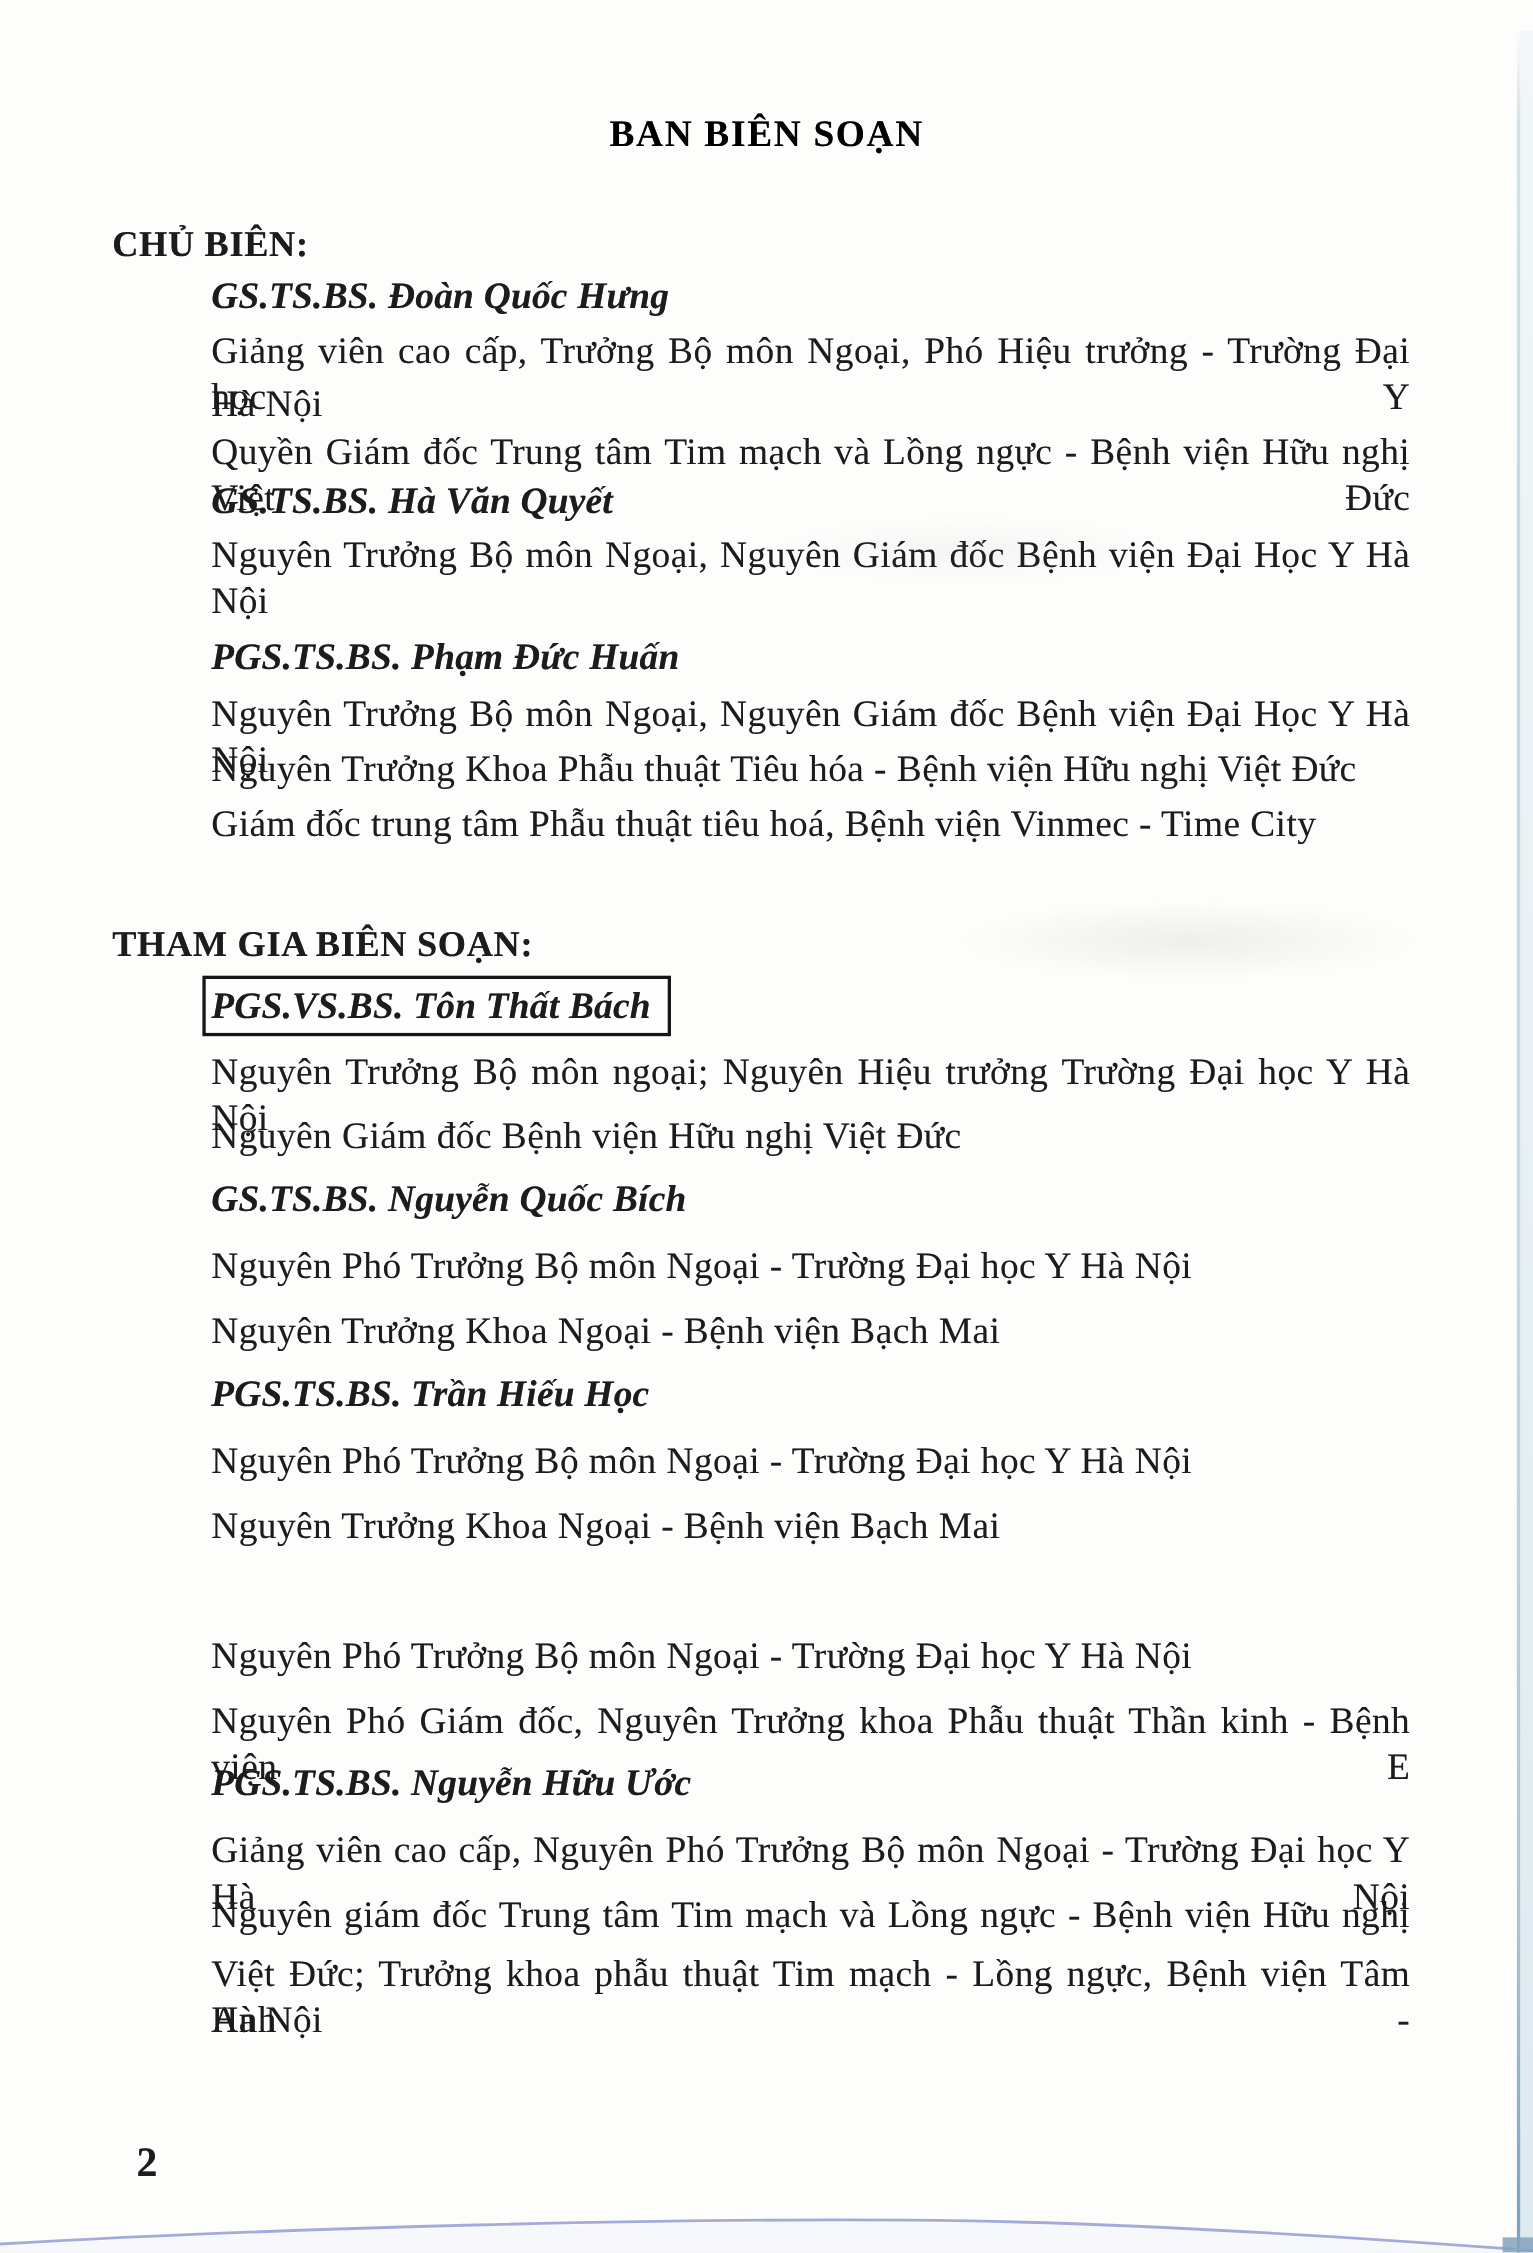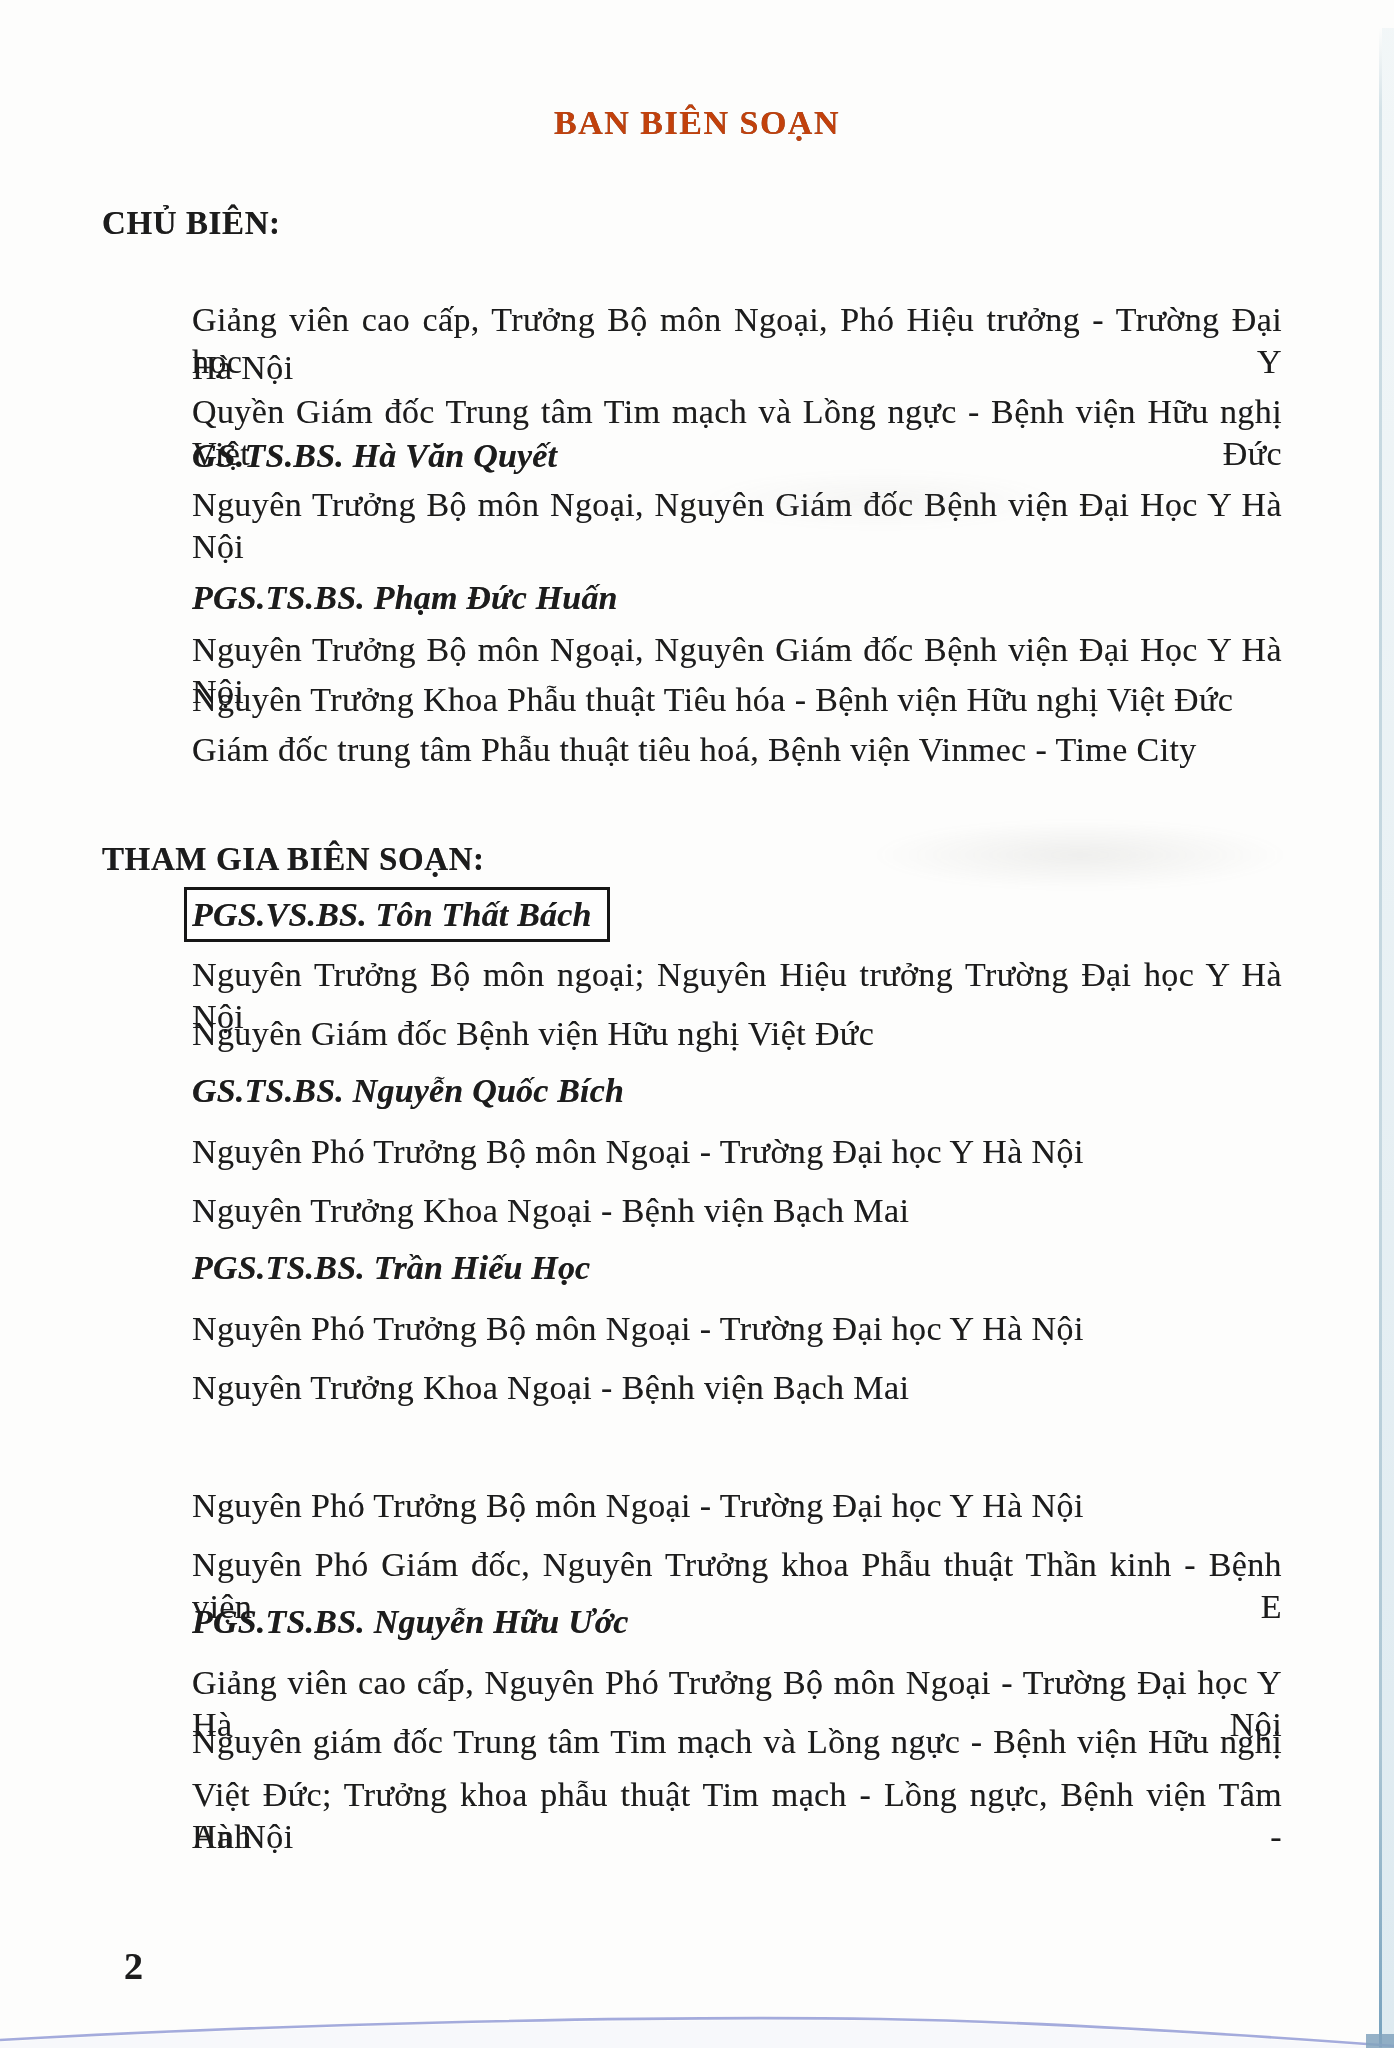--- a/index.html
+++ b/index.html
@@ -6,21 +6,21 @@
   #paper{
     position:relative;width:1394px;height:2048px;margin:0;
     background:#fdfdfc;overflow:hidden;
     font-family:"Liberation Serif","DejaVu Serif",serif;
     color:#1c1c1c;
   }
   .abs{position:absolute;white-space:nowrap;}
   .title{
     left:0;top:104px;width:1394px;text-align:center;
     font-size:34px;font-weight:bold;letter-spacing:1.5px;
-    color:#c2410c;text-shadow:0 0 .5px rgba(0,0,0,.6);
+    color:#000000;text-shadow:0 0 .5px rgba(0,0,0,.6);
   }
   .h{
     left:102px;font-size:33px;font-weight:bold;letter-spacing:.6px;
     text-shadow:0 0 .5px rgba(0,0,0,.55);
   }
   .nm{
     left:192px;font-size:34px;font-weight:bold;font-style:italic;
     letter-spacing:.2px;text-shadow:0 0 .5px rgba(0,0,0,.5);
   }
   .ln{
@@ -72,20 +72,21 @@
 </style>
 </head>
 <body>
 
 <div id="paper">
 
   <div class="abs title">BAN BIÊN SOẠN</div>
 
   <div class="abs h" style="top:205px">CHỦ BIÊN:</div>
 
+  <div class="abs nm" style="top:251px">GS.TS.BS. Đoàn Quốc Hưng</div>
   <div class="abs ln stretch" style="top:299px">Giảng viên cao cấp, Trưởng Bộ môn Ngoại, Phó Hiệu trưởng - Trường Đại học Y</div>
   <div class="abs ln" style="top:347px">Hà Nội</div>
   <div class="abs ln stretch" style="top:391px">Quyền Giám đốc Trung tâm Tim mạch và Lồng ngực - Bệnh viện Hữu nghị Việt Đức</div>
 
   <div class="abs nm" style="top:437px">GS.TS.BS. Hà Văn Quyết</div>
   <div class="abs ln stretch" style="top:484px">Nguyên Trưởng Bộ môn Ngoại, Nguyên Giám đốc Bệnh viện Đại Học Y Hà Nội</div>
 
   <div class="abs nm" style="top:579px">PGS.TS.BS. Phạm Đức Huấn</div>
   <div class="abs ln stretch" style="top:629px">Nguyên Trưởng Bộ môn Ngoại, Nguyên Giám đốc Bệnh viện Đại Học Y Hà Nội</div>
   <div class="abs ln" style="top:679px">Nguyên Trưởng Khoa Phẫu thuật Tiêu hóa - Bệnh viện Hữu nghị Việt Đức</div>

